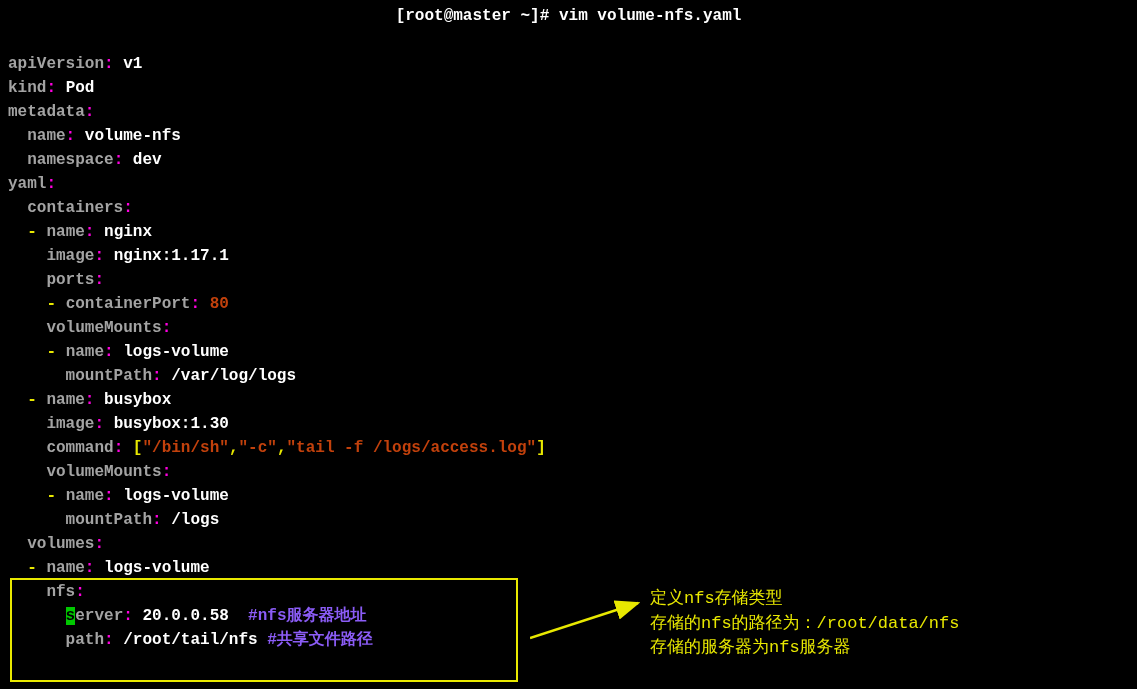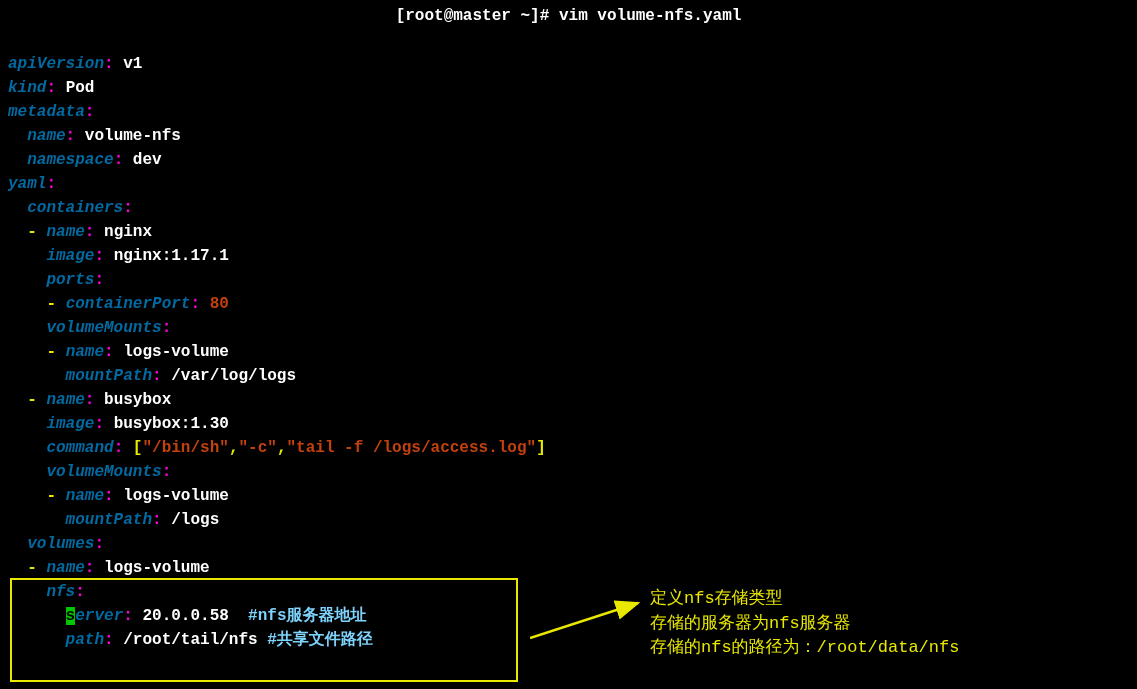--- a/index.html
+++ b/index.html
@@ -11,26 +11,26 @@
       color: #fff;
       width: 1137px;
       height: 689px;
       overflow: hidden;
       position: relative;
       padding: 4px 8px;
       font-weight: bold;
     }
     .line { white-space: pre; justify-content: center; }
     .white { color: #ffffff; }
-    .cyan { color: #0369a1; font-style: italic; }
+    .cyan { color: #a3a3a3; }
     .yellow { color: #e8e800; }
     .magenta { color: #ff00e1; }
     .red { color: #c2410c; }
     .green-bg { background: #00c800; color: #000; }
-    .blue { color: #7dd3fc; }
+    .blue { color: #8b5cf6; }
     
     .prompt-line { display: flex; }
     
     .highlight-box {
       position: absolute;
       top: 578px;
       left: 10px;
       width: 508px;
       height: 104px;
       border: 2px solid #e8e800;
@@ -119,15 +119,15 @@
   <defs>
     <marker id="arrowhead" markerWidth="10" markerHeight="8" refX="9" refY="4" orient="auto">
       <polygon points="0 0, 10 4, 0 8" fill="#e8e800"></polygon>
     </marker>
   </defs>
   <line x1="0" y1="40" x2="108" y2="5" stroke="#e8e800" stroke-width="2.5" marker-end="url(#arrowhead)"></line>
 </svg>
 
 <div class="annotations">
   <div>定义nfs存储类型</div>
+  <div>存储的nfs的路径为：/root/data/nfs</div>
   <div>存储的服务器为nfs服务器</div>
-  <div>存储的nfs的路径为：/root/data/nfs</div>
 </div>
 
 </body></html>

